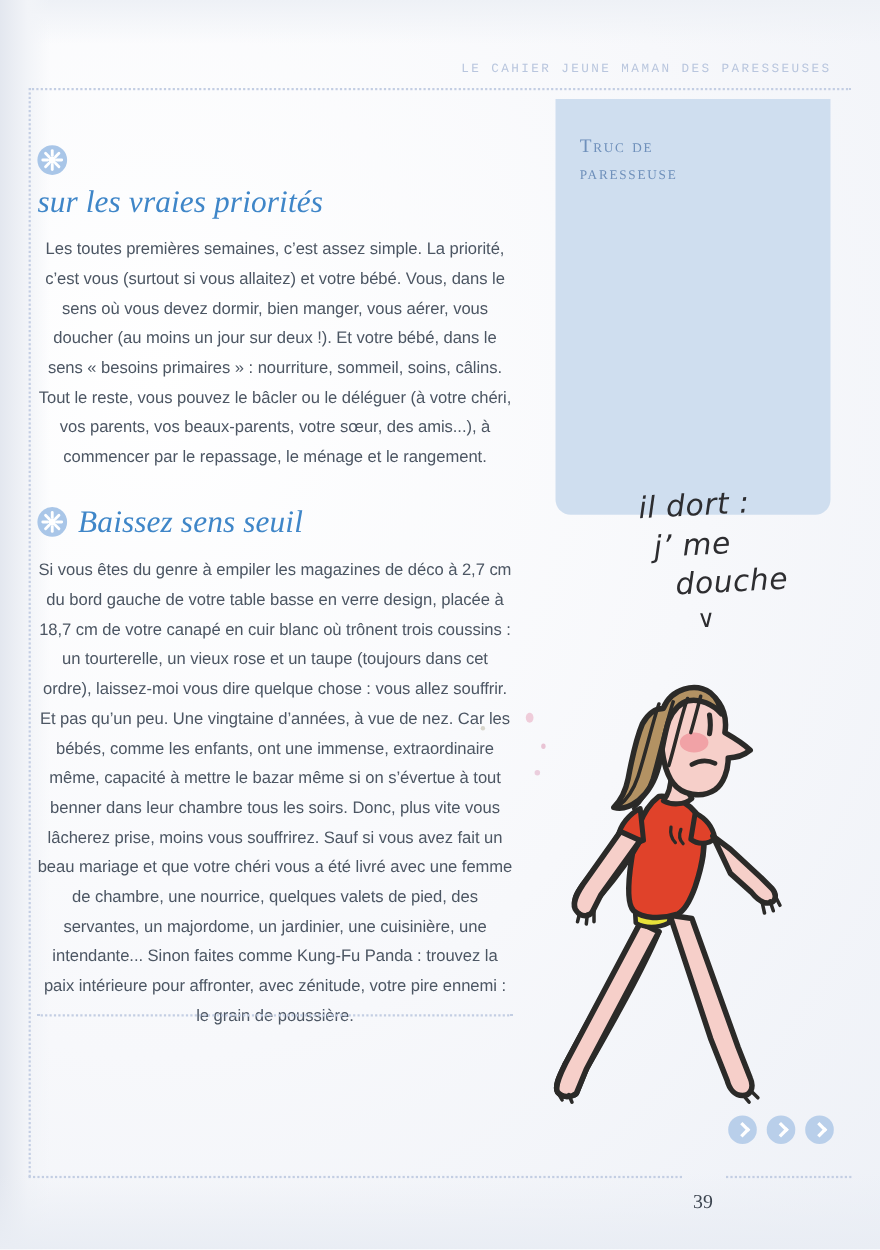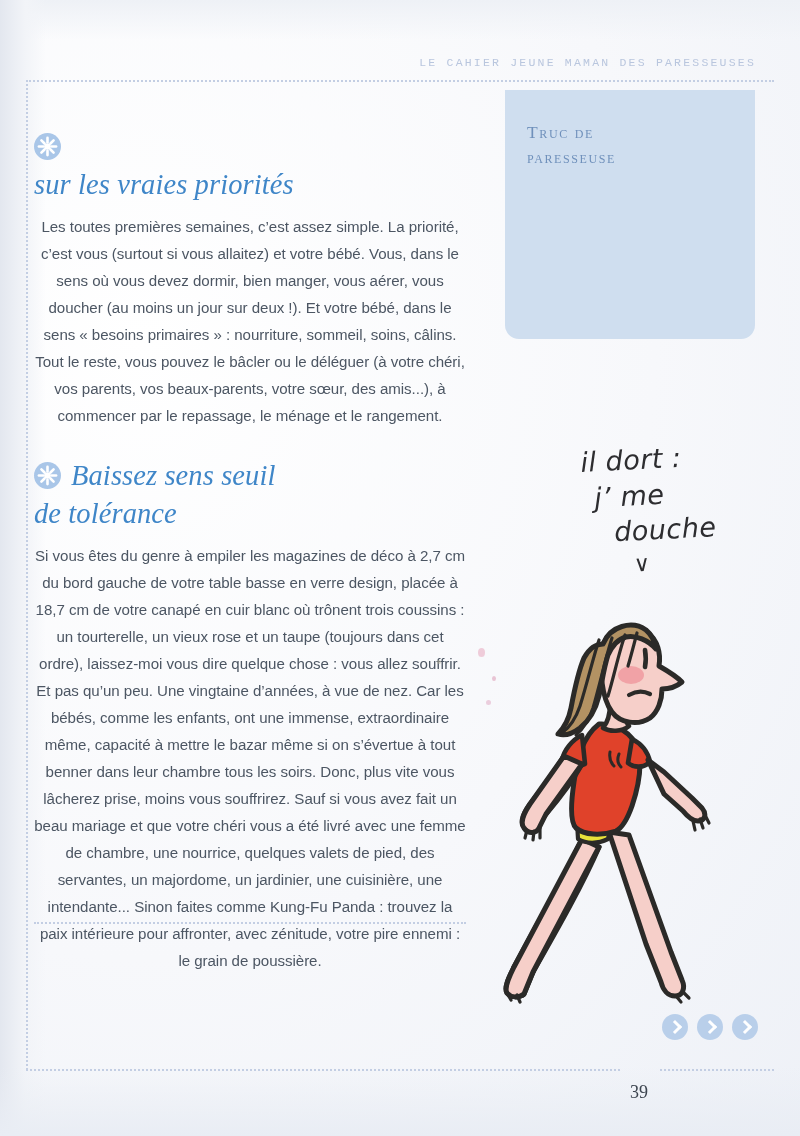--- a/index.html
+++ b/index.html
@@ -123,21 +123,21 @@
     letter-spacing: -0.05px;
   }
   .body-text + .section-head { margin-top: 28px; }
 
   
   .tip-box {
     position: absolute;
     left: 505px;
     top: 90px;
     width: 250px;
-    height: 249px;
+    height: 378px;
     background: #cfdeef;
     border-radius: 0 0 14px 14px;
     box-sizing: border-box;
     padding: 30px 22px 18px 22px;
   }
   .tip-box-title {
     font-family: "Liberation Serif", serif;
     font-size: 17.5px;
     font-variant: small-caps;
     letter-spacing: 1.6px;
@@ -340,21 +340,20 @@
             <rect x="9.2" y="13.4" width="2.6" height="7" rx="1.3"></rect>
             <rect x="0.6" y="9.2" width="7" height="2.6" rx="1.3"></rect>
             <rect x="13.4" y="9.2" width="7" height="2.6" rx="1.3"></rect>
             <rect x="9.2" y="0.6" width="2.6" height="7" rx="1.3" transform="rotate(45 10.5 10.5)"></rect>
             <rect x="9.2" y="13.4" width="2.6" height="7" rx="1.3" transform="rotate(45 10.5 10.5)"></rect>
             <rect x="0.6" y="9.2" width="7" height="2.6" rx="1.3" transform="rotate(45 10.5 10.5)"></rect>
             <rect x="13.4" y="9.2" width="7" height="2.6" rx="1.3" transform="rotate(45 10.5 10.5)"></rect>
           </g>
         </svg>
       </span><span>Baissez sens seuil</span><br>
-      <span>de tolérance</span>
     </h2>
 
     <p class="body-text">Si vous êtes du genre à empiler les magazines de déco à 2,7 cm du bord gauche de votre table basse en verre design, placée à 18,7 cm de votre canapé en cuir blanc où trônent trois coussins : un tourterelle, un vieux rose et un taupe (toujours dans cet ordre), laissez-moi vous dire quelque chose : vous allez souffrir. Et pas qu’un peu. Une vingtaine d’années, à vue de nez. Car les bébés, comme les enfants, ont une immense, extraordinaire même, capacité à mettre le bazar même si on s’évertue à tout benner dans leur chambre tous les soirs. Donc, plus vite vous lâcherez prise, moins vous souffrirez. Sauf si vous avez fait un beau mariage et que votre chéri vous a été livré avec une femme de chambre, une nourrice, quelques valets de pied, des servantes, un majordome, un jardinier, une cuisinière, une intendante... Sinon faites comme Kung-Fu Panda : trouvez la paix intérieure pour affronter, avec zénitude, votre pire ennemi : le grain de poussière.</p>
   </div>
 
   <aside class="tip-box">
     <h3 class="tip-box-title">
       <span>Truc de</span><br>
       <span>paresseuse</span>
     </h3>

